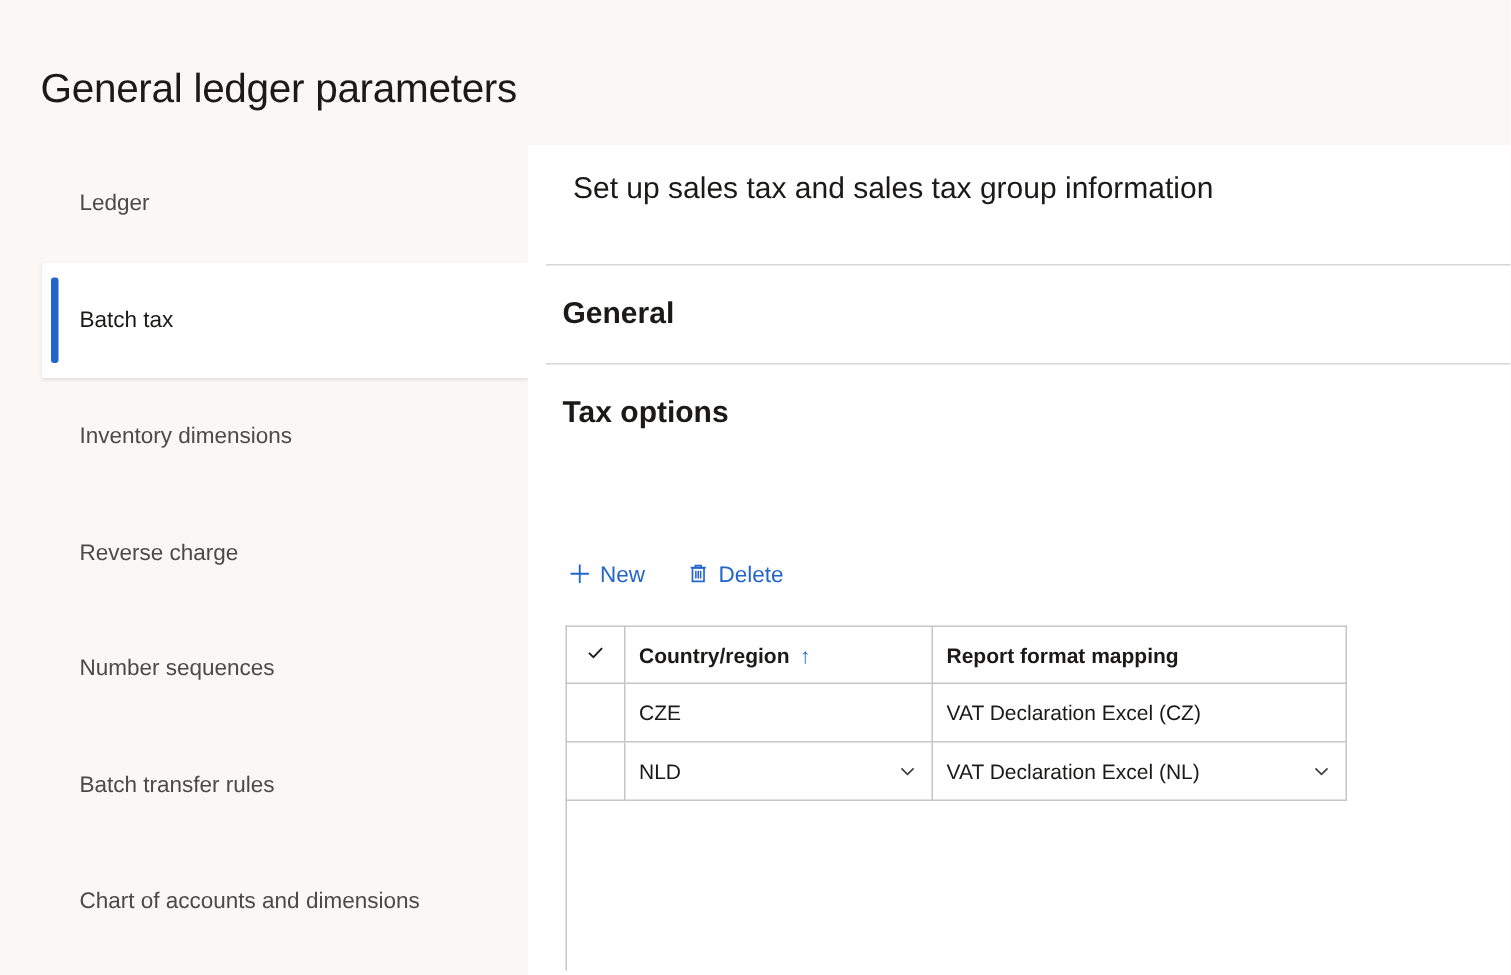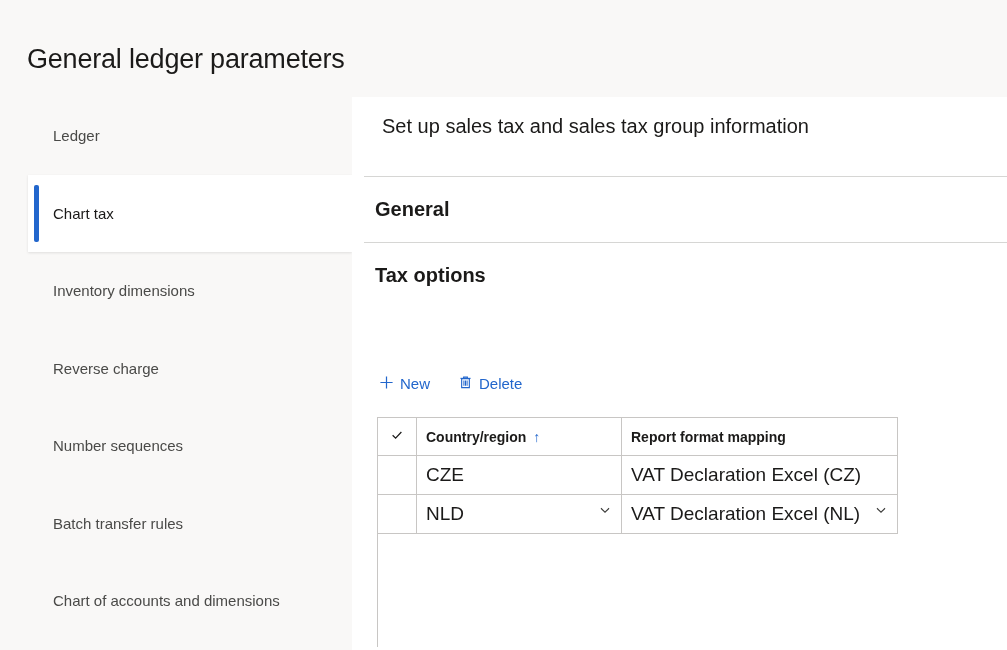--- a/index.html
+++ b/index.html
@@ -162,21 +162,21 @@
 
   #grid col.c-check { width: 39px; }
   #grid col.c-ctry  { width: 205px; }
   #grid col.c-rfm   { width: 276px; }
 
   #grid th, #grid td {
     border: 1px solid #c8c6c4;
     height: 39px;
     padding: 0 0 0 9px;
     text-align: left;
-    font-size: 19px;
+    font-size: 14px;
     font-weight: 400;
     vertical-align: middle;
     background: #ffffff;
     color: #1b1a19;
     white-space: nowrap;
   }
 
   #grid th {
     font-weight: 600;
     font-size: 14px;
@@ -206,20 +206,21 @@
     background: #d6e2f9;
     color: #2266cc;
   }
 
   tr.row-selected td.check-col {
     background: #2266cc;
   }
 
   .cell-flex {
     display: flex;
+    align-items: center;
     justify-content: space-between;
     padding-right: 9px;
   }
 
   .chev {
     color: #3a3a38;
     display: inline-flex;
   }
 
   tr.row-selected .chev { color: #3a3a38; }
@@ -245,21 +246,21 @@
   <div id="page-title">General ledger parameters</div>
 
   <nav id="sidebar">
 
     <div class="side-item">
       <span class="side-label">Ledger</span>
     </div>
 
     <div class="side-item selected">
       <span class="side-accent"></span>
-      <span class="side-label">Chart tax</span>
+      <span class="side-label">Batch tax</span>
     </div>
 
     <div class="side-item">
       <span class="side-label">Inventory dimensions</span>
     </div>
 
     <div class="side-item">
       <span class="side-label">Reverse charge</span>
     </div>
 

